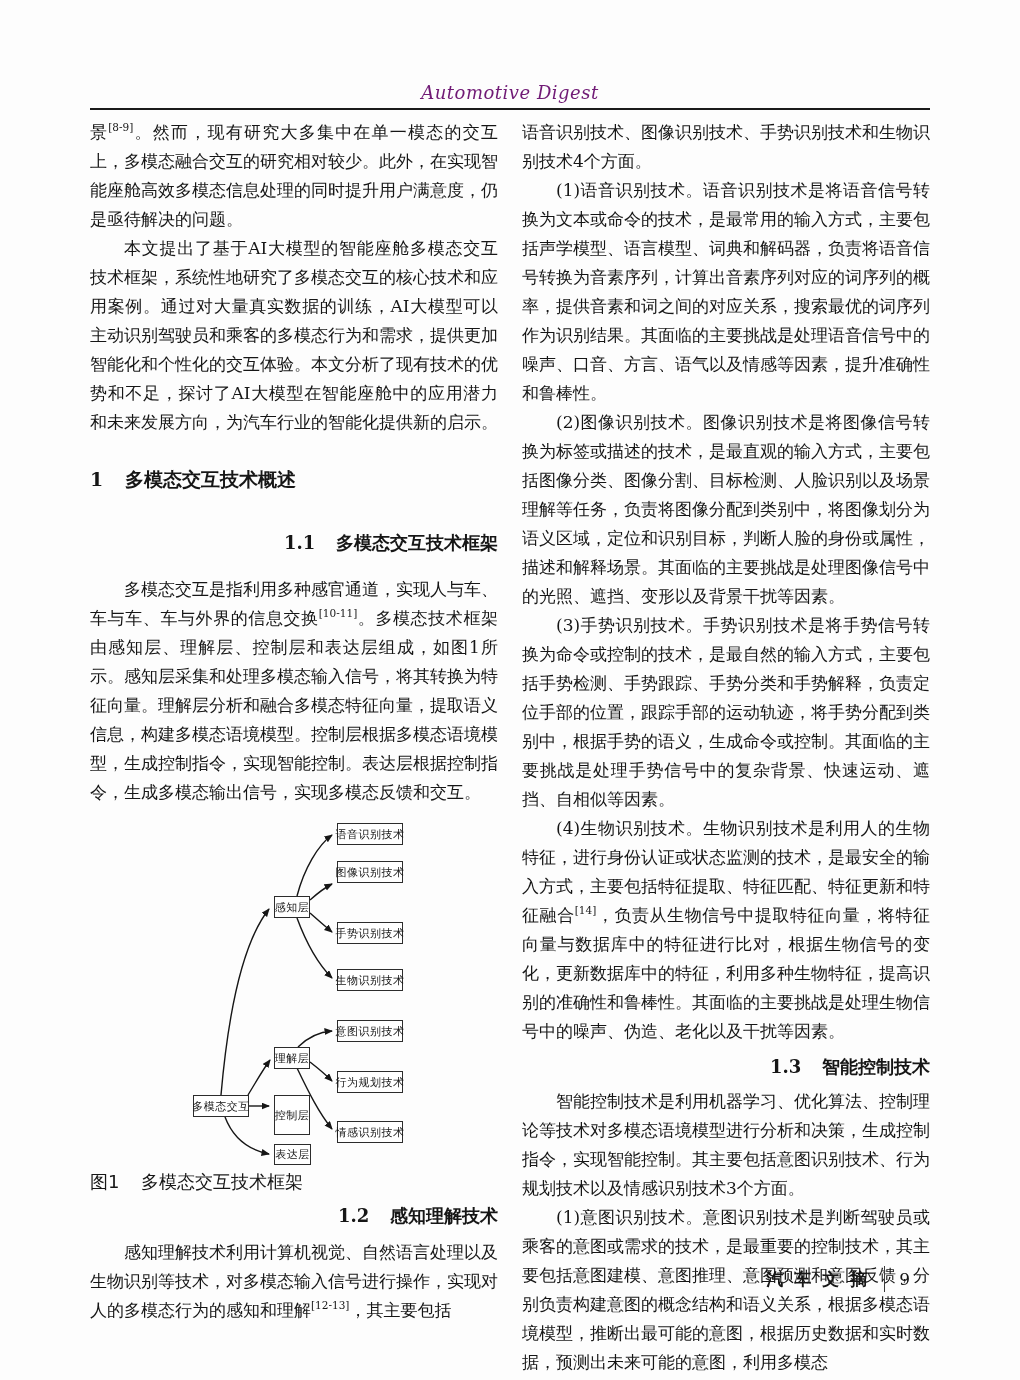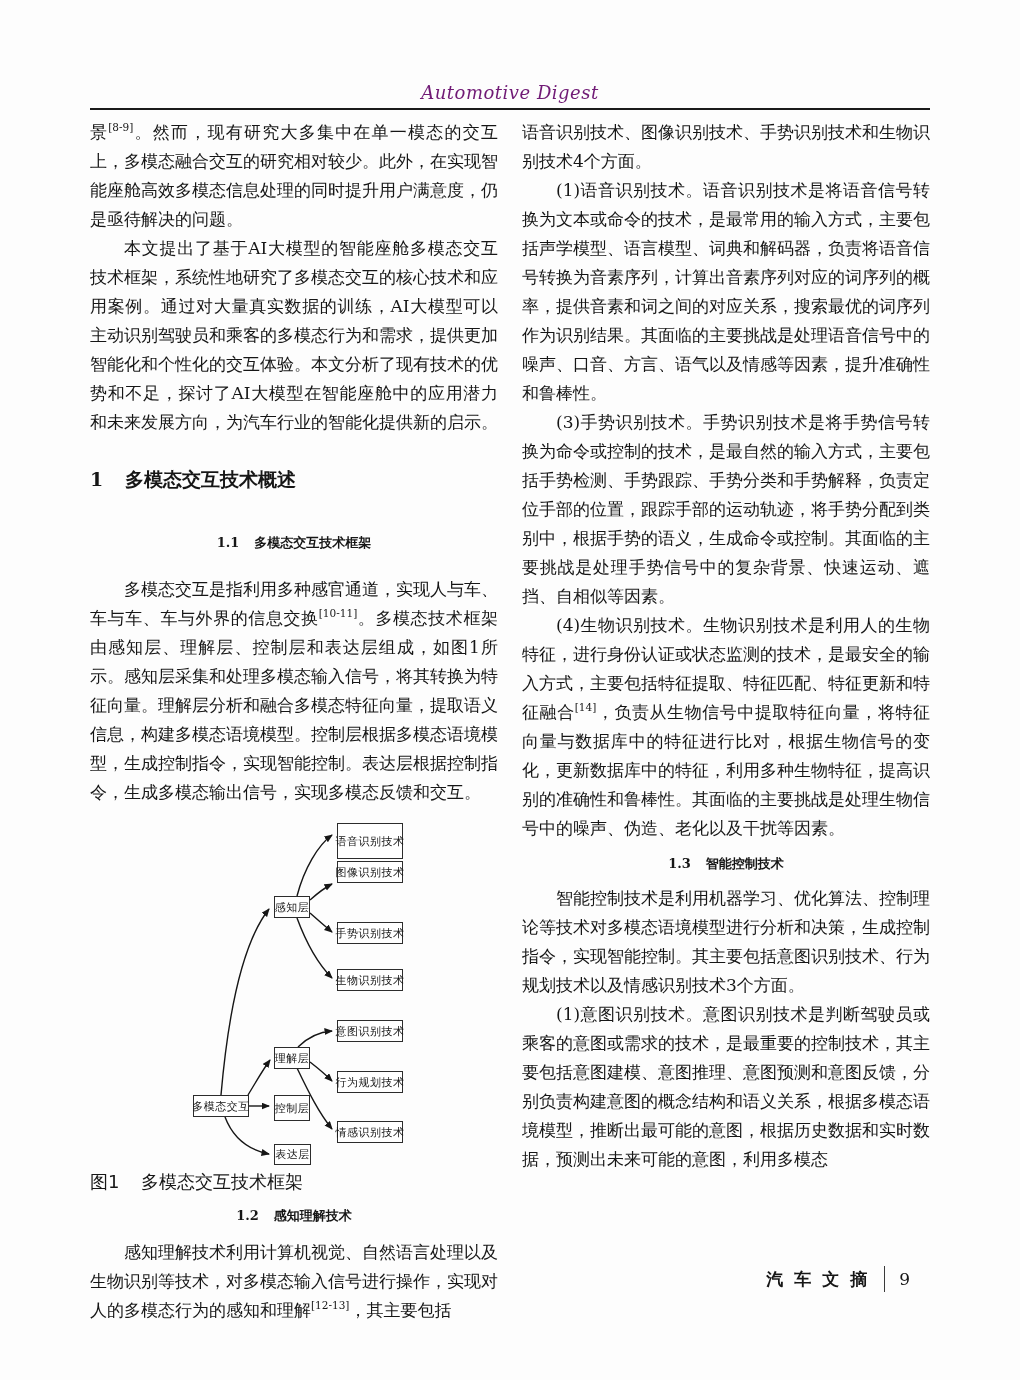--- a/index.html
+++ b/index.html
@@ -49,23 +49,23 @@
   h2.sec {
     font-family: "DejaVu Sans", sans-serif;
     font-weight: bold;
     font-size: 19px;
     margin: 28px 0 34px 0;
     text-align: left; text-indent: 0;
   }
   h3.subsec {
     font-family: "DejaVu Sans", sans-serif;
     font-weight: bold;
-    font-size: 13px;
+    font-size: 18px;
     margin: 24px 0 18px 0;
-    text-align: center; text-indent: 0;
+    text-align: right; text-indent: 0;
   }
   .hnum {
     font-family: "DejaVu Serif", serif;
     font-weight: bold;
     margin-right: 1.15em;
   }
   
   .figure-wrap { margin: 8px 0 2px 0; }
   .fig-canvas {
     position: relative;
@@ -155,23 +155,23 @@
 
               <path d="M 208 232 C 217 223, 229 217, 242 216" marker-end="url(#ah)"></path>
               <path d="M 220 247 C 229 254, 236 260, 242 266" marker-end="url(#ah)"></path>
               <path d="M 207 253 C 219 278, 229 298, 242 314" marker-end="url(#ah)"></path>
             </g>
           </svg>
 
           <div class="node" style="left:103px; top:280px; width:56px; height:22px;">多模态交互</div>
           <div class="node" style="left:184px; top:81px;  width:36px; height:22px;">感知层</div>
           <div class="node" style="left:184px; top:232px; width:36px; height:22px;">理解层</div>
-          <div class="node" style="left:184px; top:280px; width:36px; height:26px;">控制层</div>
+          <div class="node" style="left:184px; top:280px; width:36px; height:40px;">控制层</div>
           <div class="node" style="left:184px; top:329px; width:37px; height:21px;">表达层</div>
-          <div class="node" style="left:247px; top:8px;   width:66px; height:36px;">语音识别技术</div>
+          <div class="node" style="left:247px; top:8px;   width:66px; height:22px;">语音识别技术</div>
           <div class="node" style="left:247px; top:46px;  width:66px; height:22px;">图像识别技术</div>
           <div class="node" style="left:247px; top:107px; width:66px; height:22px;">手势识别技术</div>
           <div class="node" style="left:247px; top:154px; width:66px; height:22px;">生物识别技术</div>
           <div class="node" style="left:247px; top:205px; width:66px; height:22px;">意图识别技术</div>
           <div class="node" style="left:247px; top:256px; width:66px; height:22px;">行为规划技术</div>
           <div class="node" style="left:247px; top:306px; width:66px; height:22px;">情感识别技术</div>
         </div>
 
         <div class="fig-caption"><span class="cap-label">图1</span><span>多模态交互技术框架</span></div>
       </div>
@@ -180,20 +180,21 @@
 
       <p class="para"><span>感知理解技术利用计算机视觉、自然语言处理以及生物识别等技术，对多模态输入信号进行操作，实现对人的多模态行为的感知和理解</span><sup class="ref">[12-13]</sup><span>，其主要包括</span></p>
     </div>
 
     <div class="col">
 
       <p class="para no-indent">语音识别技术、图像识别技术、手势识别技术和生物识别技术4个方面。</p>
 
       <p class="para">(1)语音识别技术。语音识别技术是将语音信号转换为文本或命令的技术，是最常用的输入方式，主要包括声学模型、语言模型、词典和解码器，负责将语音信号转换为音素序列，计算出音素序列对应的词序列的概率，提供音素和词之间的对应关系，搜索最优的词序列作为识别结果。其面临的主要挑战是处理语音信号中的噪声、口音、方言、语气以及情感等因素，提升准确性和鲁棒性。</p>
 
+      <p class="para">(2)图像识别技术。图像识别技术是将图像信号转换为标签或描述的技术，是最直观的输入方式，主要包括图像分类、图像分割、目标检测、人脸识别以及场景理解等任务，负责将图像分配到类别中，将图像划分为语义区域，定位和识别目标，判断人脸的身份或属性，描述和解释场景。其面临的主要挑战是处理图像信号中的光照、遮挡、变形以及背景干扰等因素。</p>
 
       <p class="para">(3)手势识别技术。手势识别技术是将手势信号转换为命令或控制的技术，是最自然的输入方式，主要包括手势检测、手势跟踪、手势分类和手势解释，负责定位手部的位置，跟踪手部的运动轨迹，将手势分配到类别中，根据手势的语义，生成命令或控制。其面临的主要挑战是处理手势信号中的复杂背景、快速运动、遮挡、自相似等因素。</p>
 
       <p class="para"><span>(4)生物识别技术。生物识别技术是利用人的生物特征，进行身份认证或状态监测的技术，是最安全的输入方式，主要包括特征提取、特征匹配、特征更新和特征融合</span><sup class="ref">[14]</sup><span>，负责从生物信号中提取特征向量，将特征向量与数据库中的特征进行比对，根据生物信号的变化，更新数据库中的特征，利用多种生物特征，提高识别的准确性和鲁棒性。其面临的主要挑战是处理生物信号中的噪声、伪造、老化以及干扰等因素。</span></p>
 
       <h3 class="subsec" style="margin:6px 0 6px 0;"><span class="hnum">1.3</span><span>智能控制技术</span></h3>
 
       <p class="para">智能控制技术是利用机器学习、优化算法、控制理论等技术对多模态语境模型进行分析和决策，生成控制指令，实现智能控制。其主要包括意图识别技术、行为规划技术以及情感识别技术3个方面。</p>
 
       <p class="para">(1)意图识别技术。意图识别技术是判断驾驶员或乘客的意图或需求的技术，是最重要的控制技术，其主要包括意图建模、意图推理、意图预测和意图反馈，分别负责构建意图的概念结构和语义关系，根据多模态语境模型，推断出最可能的意图，根据历史数据和实时数据，预测出未来可能的意图，利用多模态</p>

